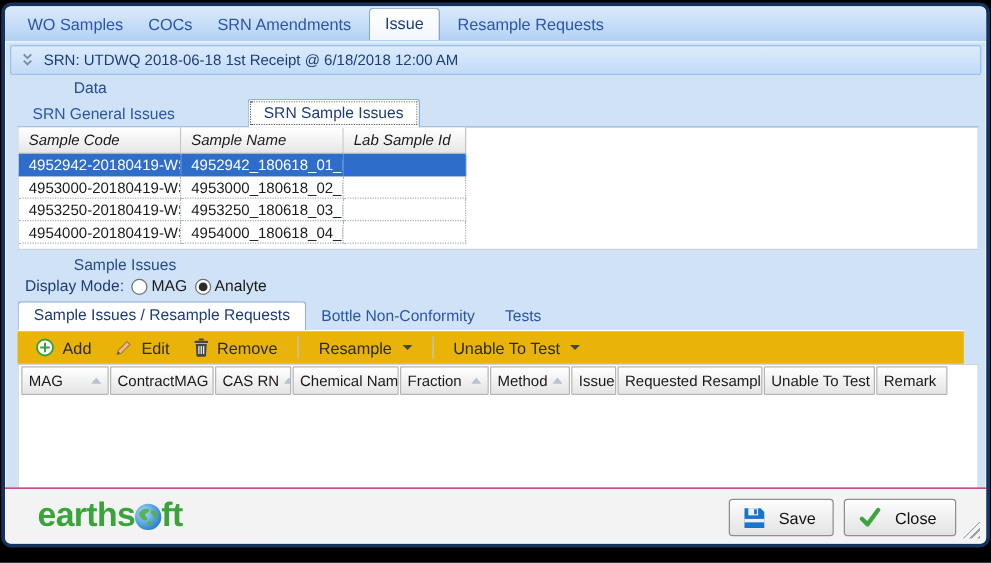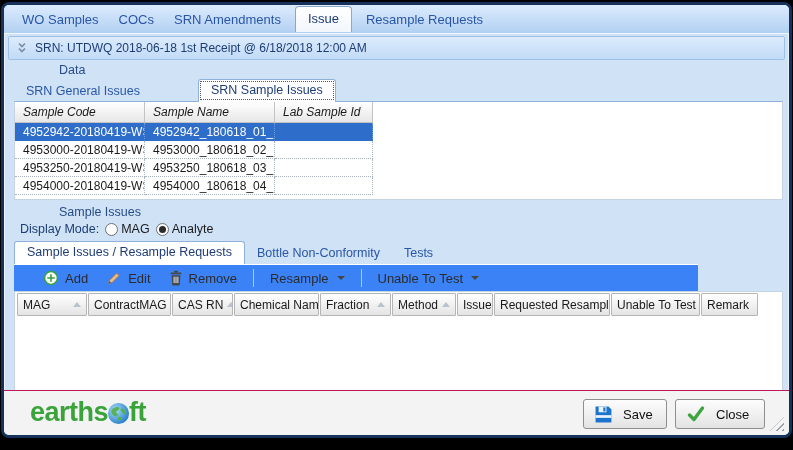--- a/index.html
+++ b/index.html
@@ -43,22 +43,22 @@
   .cw0{width:130px}.cw1{width:130px}.cw2{width:98px}
   
   .dmrow{position:absolute;left:16px;top:216px;height:16px;display:flex;align-items:center;
     gap:6px;font-size:12.5px;color:#1d3e75;}
   .radio{width:13px;height:13px;border-radius:50%;border:1px solid #707070;background:#fff;
     box-sizing:border-box;display:inline-block;position:relative;}
   .radio.checked::after{content:'';position:absolute;left:2px;top:2px;width:7px;height:7px;
     border-radius:50%;background:#2b2b2b;}
   .dmopt{display:flex;align-items:center;gap:3px;color:#1a1a1a;}
   
-  .toolbar{position:absolute;left:10px;top:259px;width:684px;height:27px;background:#3b82f6;
-    display:flex;align-items:center;gap:6px;padding-left:23px;box-sizing:border-box;
+  .toolbar{position:absolute;left:10px;top:259px;width:757px;height:27px;background:#eab308;
+    display:flex;align-items:center;gap:6px;padding-left:8px;box-sizing:border-box;
     font-size:13px;color:#2b2b2b;z-index:2;border-top:1px solid #fff;}
   .tbtn{display:flex;align-items:center;gap:6px;padding:2px 6px;border-radius:2px;}
   .tsep{width:1px;height:18px;background:#b9c7d8;margin:0 4px;}
   .caret{width:0;height:0;border:4px solid transparent;border-top:4px solid #444;
     margin-top:4px;margin-left:2px;}
   
   .grid2{position:absolute;left:10px;top:286px;width:767px;height:100px;background:#fff;
     border:1px solid #c6d3e2;}
   .g2head{display:flex;height:23px;padding-top:1px;padding-left:2px;gap:1px;}
   .g2hc{background:linear-gradient(#ffffff,#e4e4e4);border:1px solid #b5b5b5;border-radius:1px;

